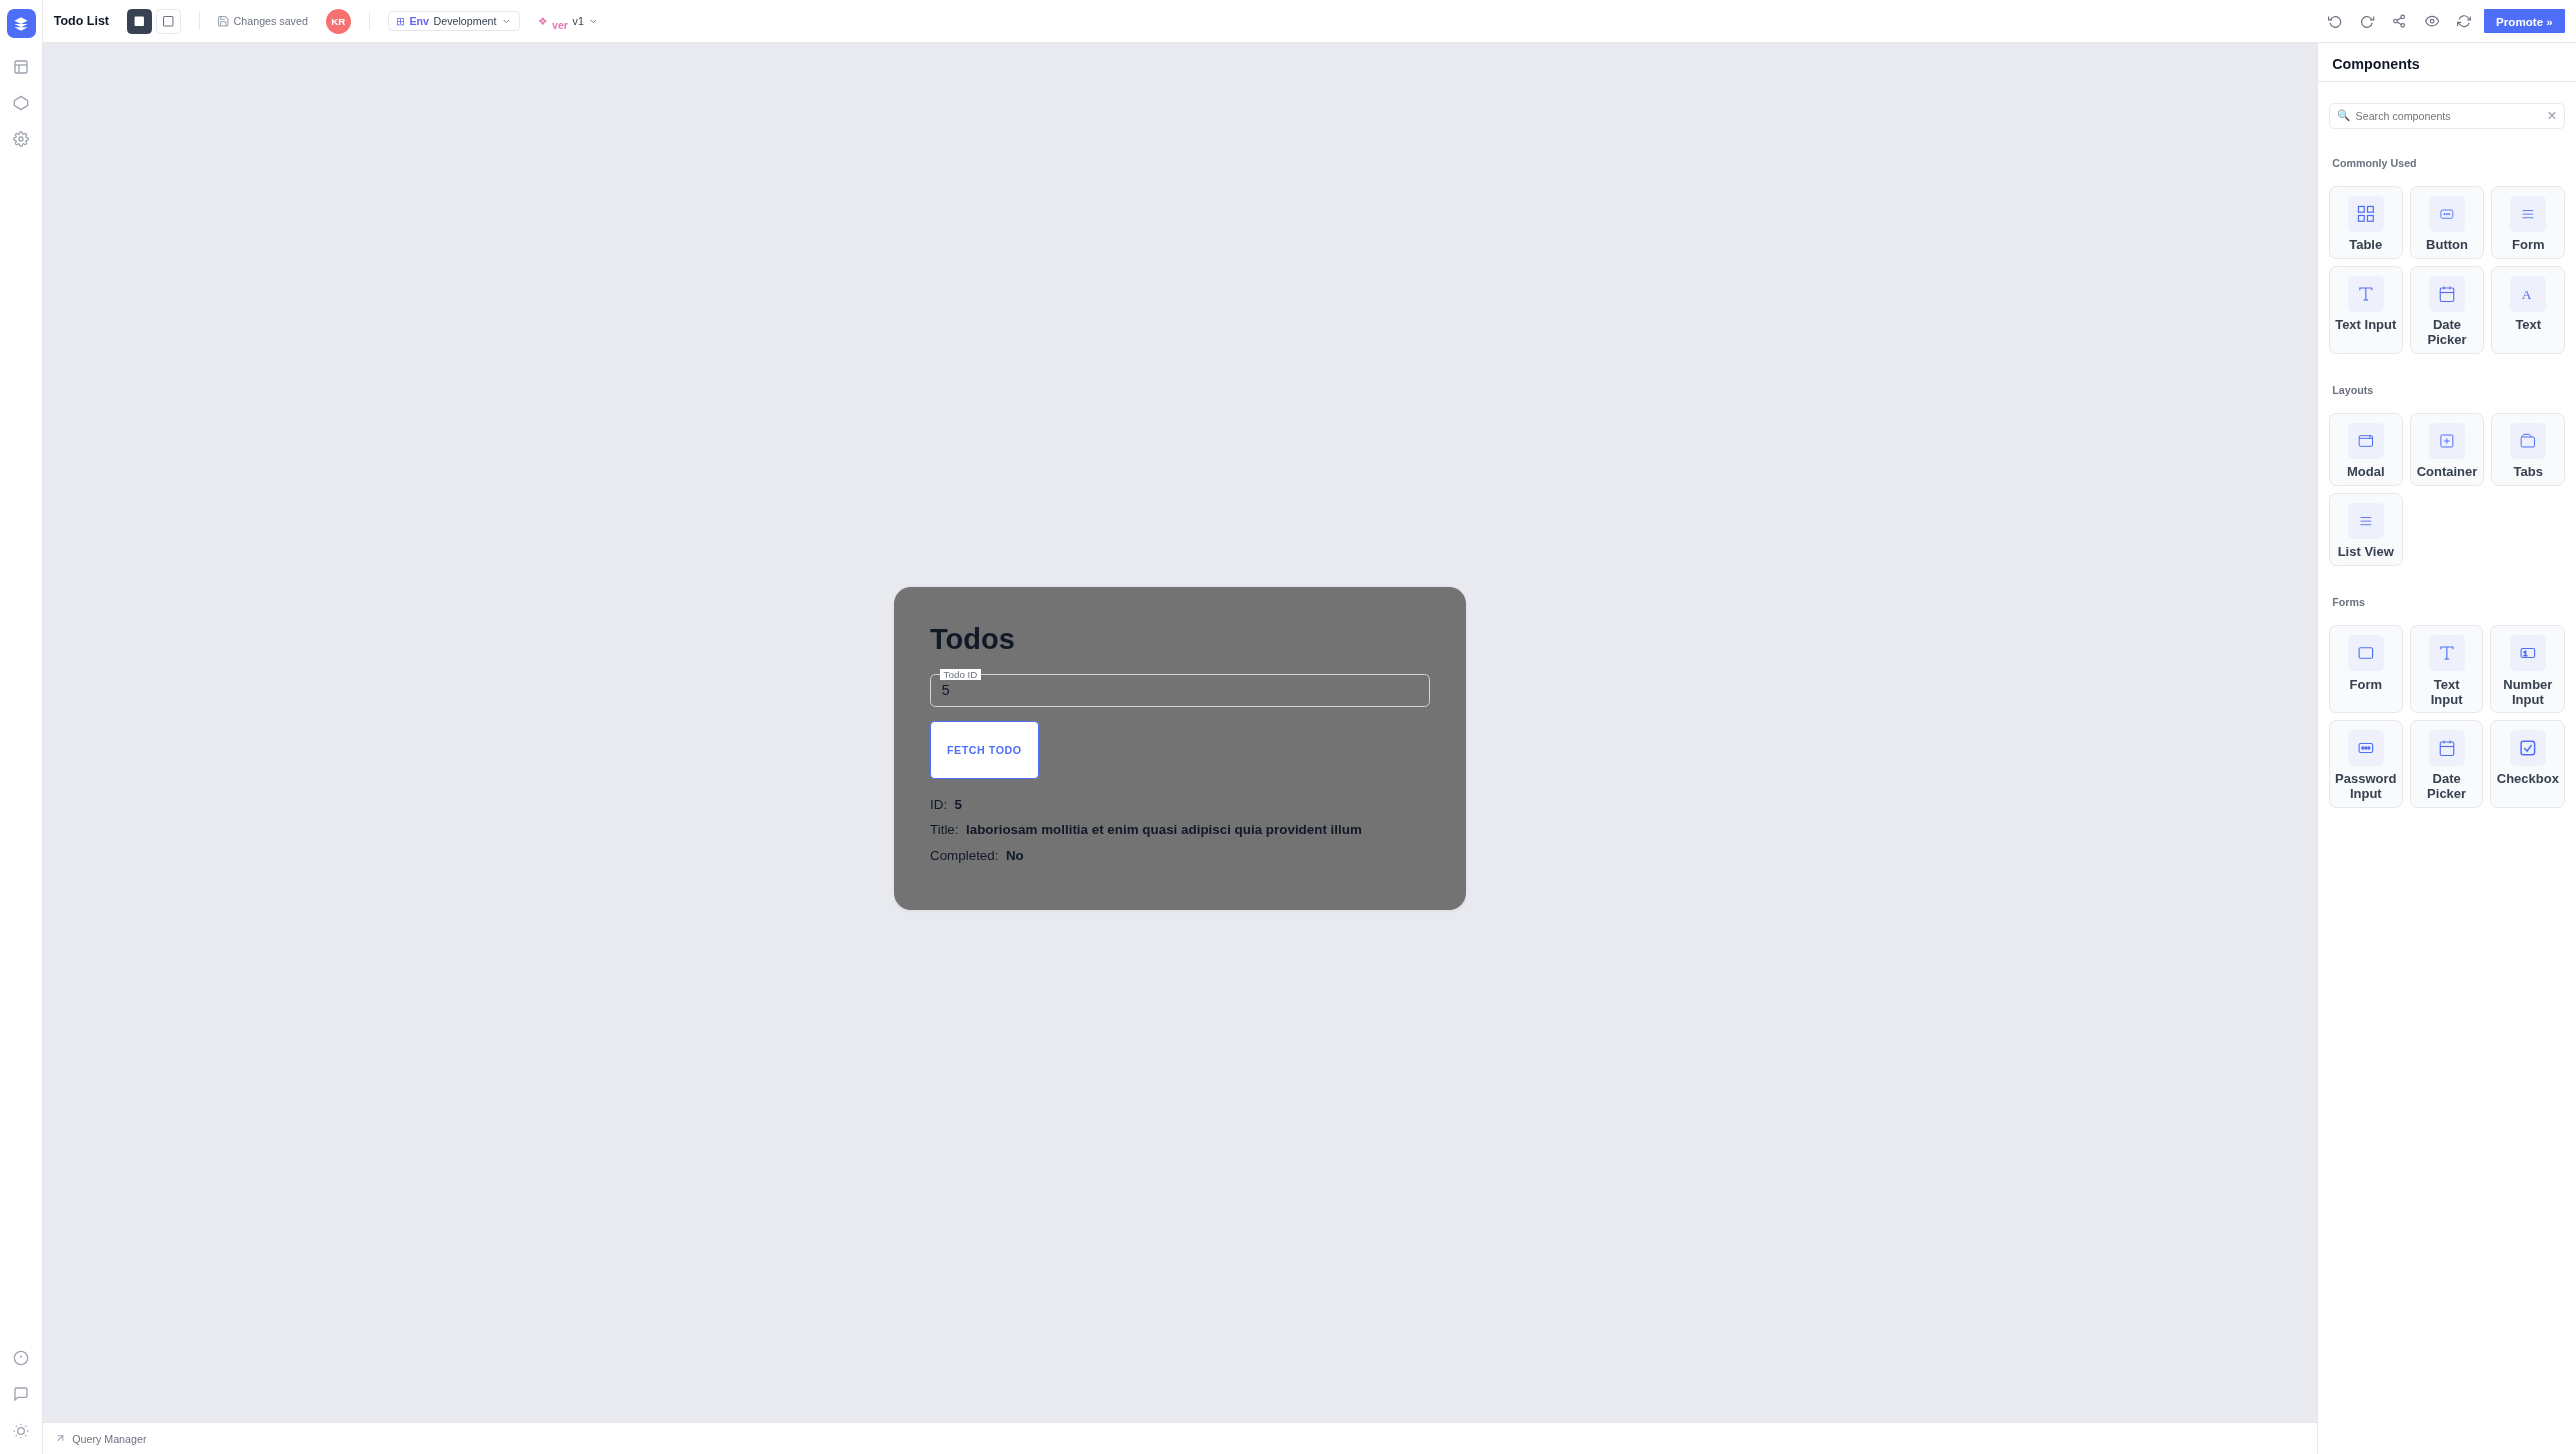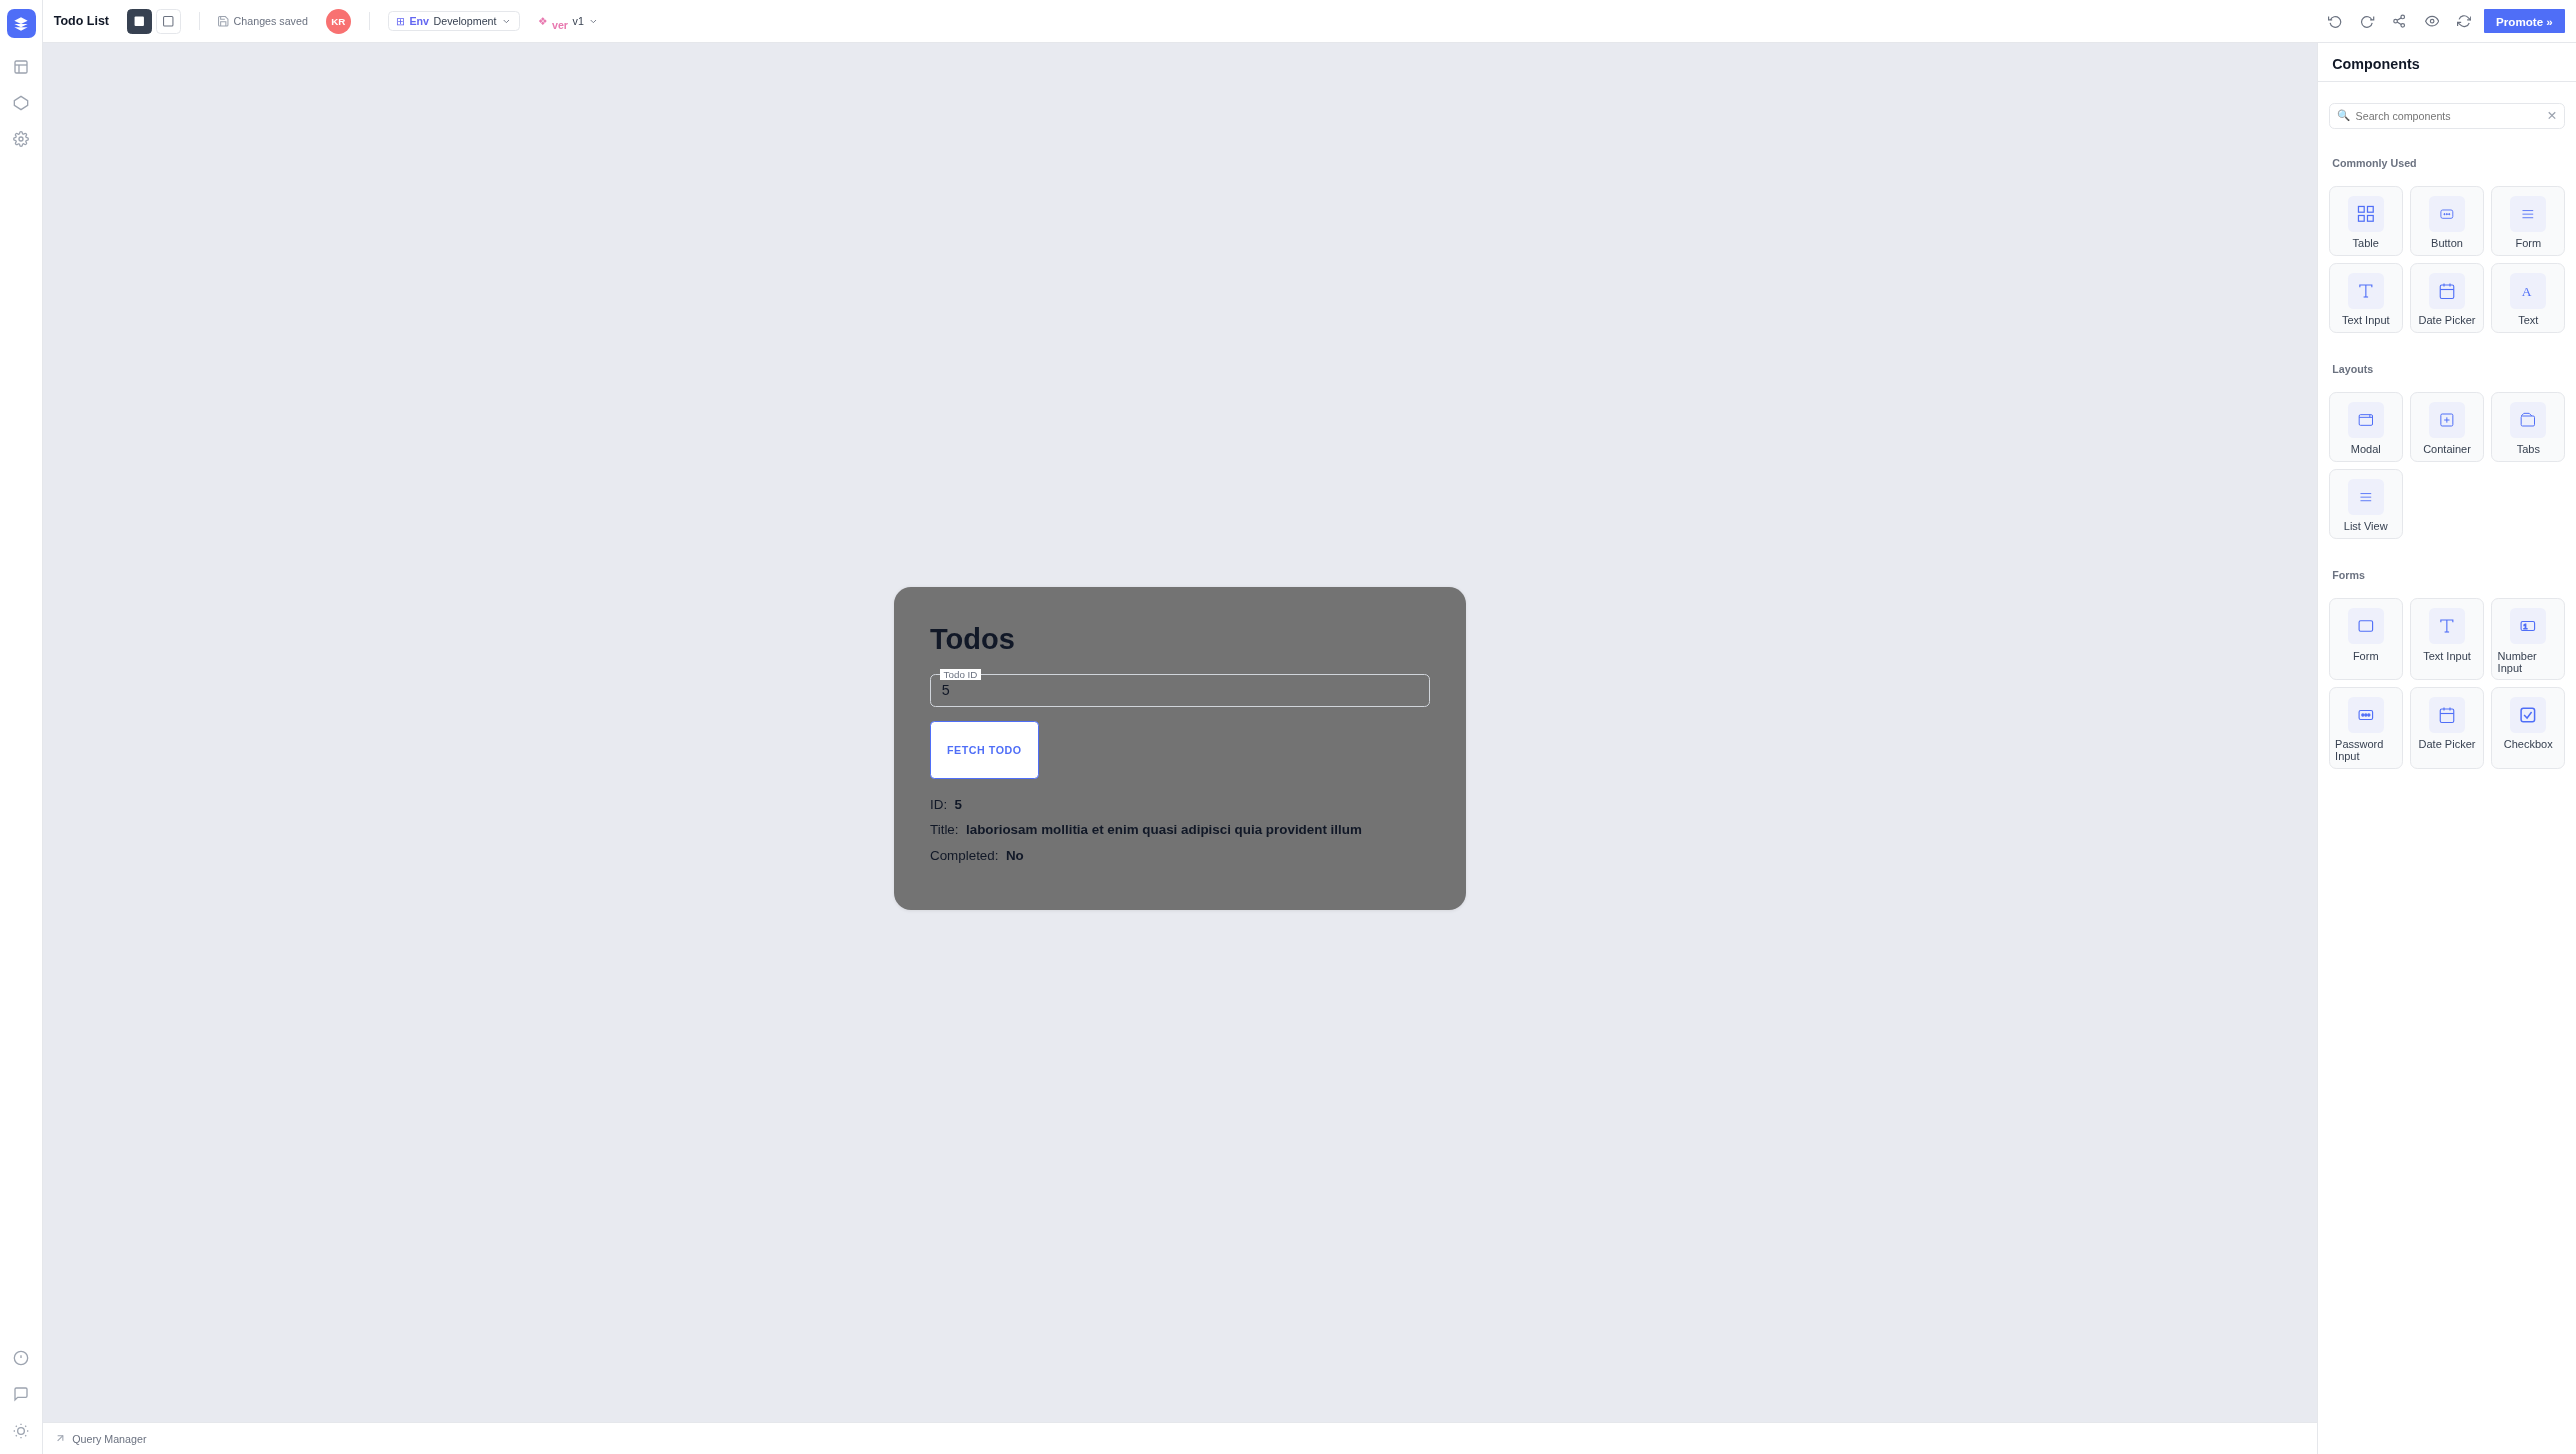--- a/index.html
+++ b/index.html
@@ -257,23 +257,24 @@
     }
     .component-icon {
       width: 36px; height: 36px;
       background: #eef0fb;
       border-radius: 5.4px;
       display: flex; align-items: center; justify-content: center;
       color: #4f6ef7;
       font-size: 16px;
     }
     .component-name {
-      font-size: 11px;
+      font-size: 13px;
       color: #374151;
-      font-weight: 400;
+      text-align: center;
+      font-weight: 700;
     }
   </style>
 </head>
 <body>
 
 <div class="icon-sidebar">
   <div class="logo">
     <svg width="16" height="16" viewBox="0 0 24 24">
         <path d="M12 2L2 7l10 5 10-5-10-5zM2 17l10 5 10-5M2 12l10 5 10-5"></path>
       </svg>

